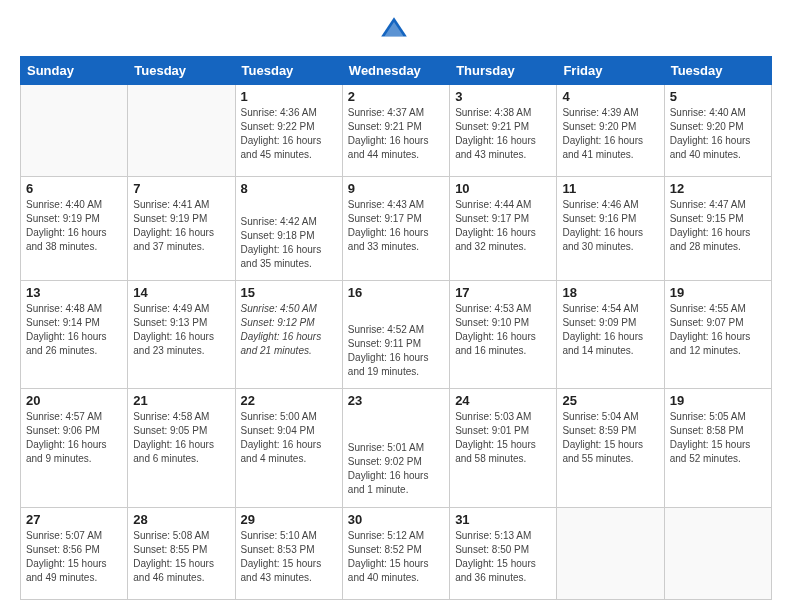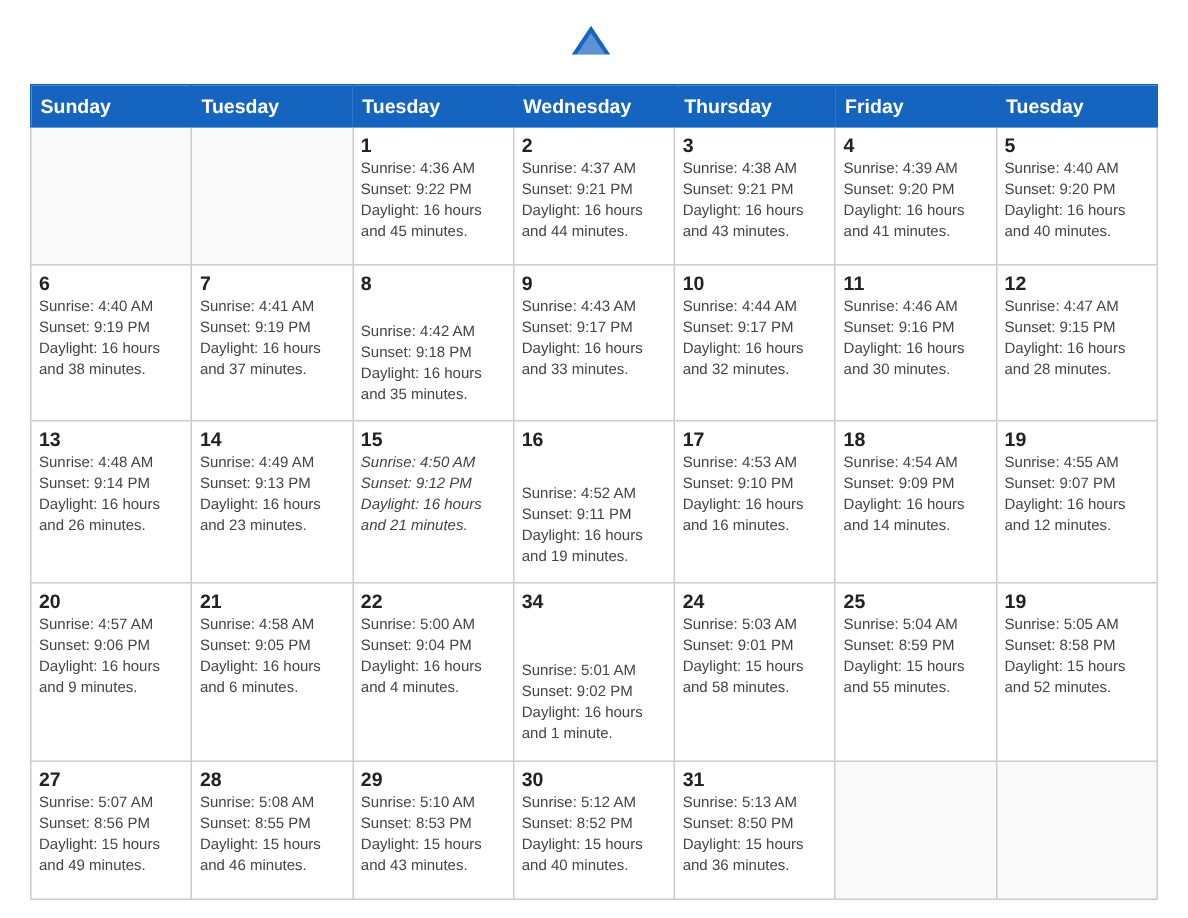--- a/index.html
+++ b/index.html
@@ -272,21 +272,21 @@
 Sunset: 9:05 PM
 Daylight: 16 hours and 6 minutes.</div>
           </td>
           <td>
             <span class="day-num">22</span>
             <div class="day-info" style="white-space: pre-line;">Sunrise: 5:00 AM
 Sunset: 9:04 PM
 Daylight: 16 hours and 4 minutes.</div>
           </td>
           <td>
-            <span class="day-num">34</span>
+            <span class="day-num">23</span>
             <div class="day-info" style="white-space: pre-line; margin-top: 33px;">Sunrise: 5:01 AM
 Sunset: 9:02 PM
 Daylight: 16 hours and 1 minute.</div>
           </td>
           <td>
             <span class="day-num">24</span>
             <div class="day-info" style="white-space: pre-line;">Sunrise: 5:03 AM
 Sunset: 9:01 PM
 Daylight: 15 hours and 58 minutes.</div>
           </td>

